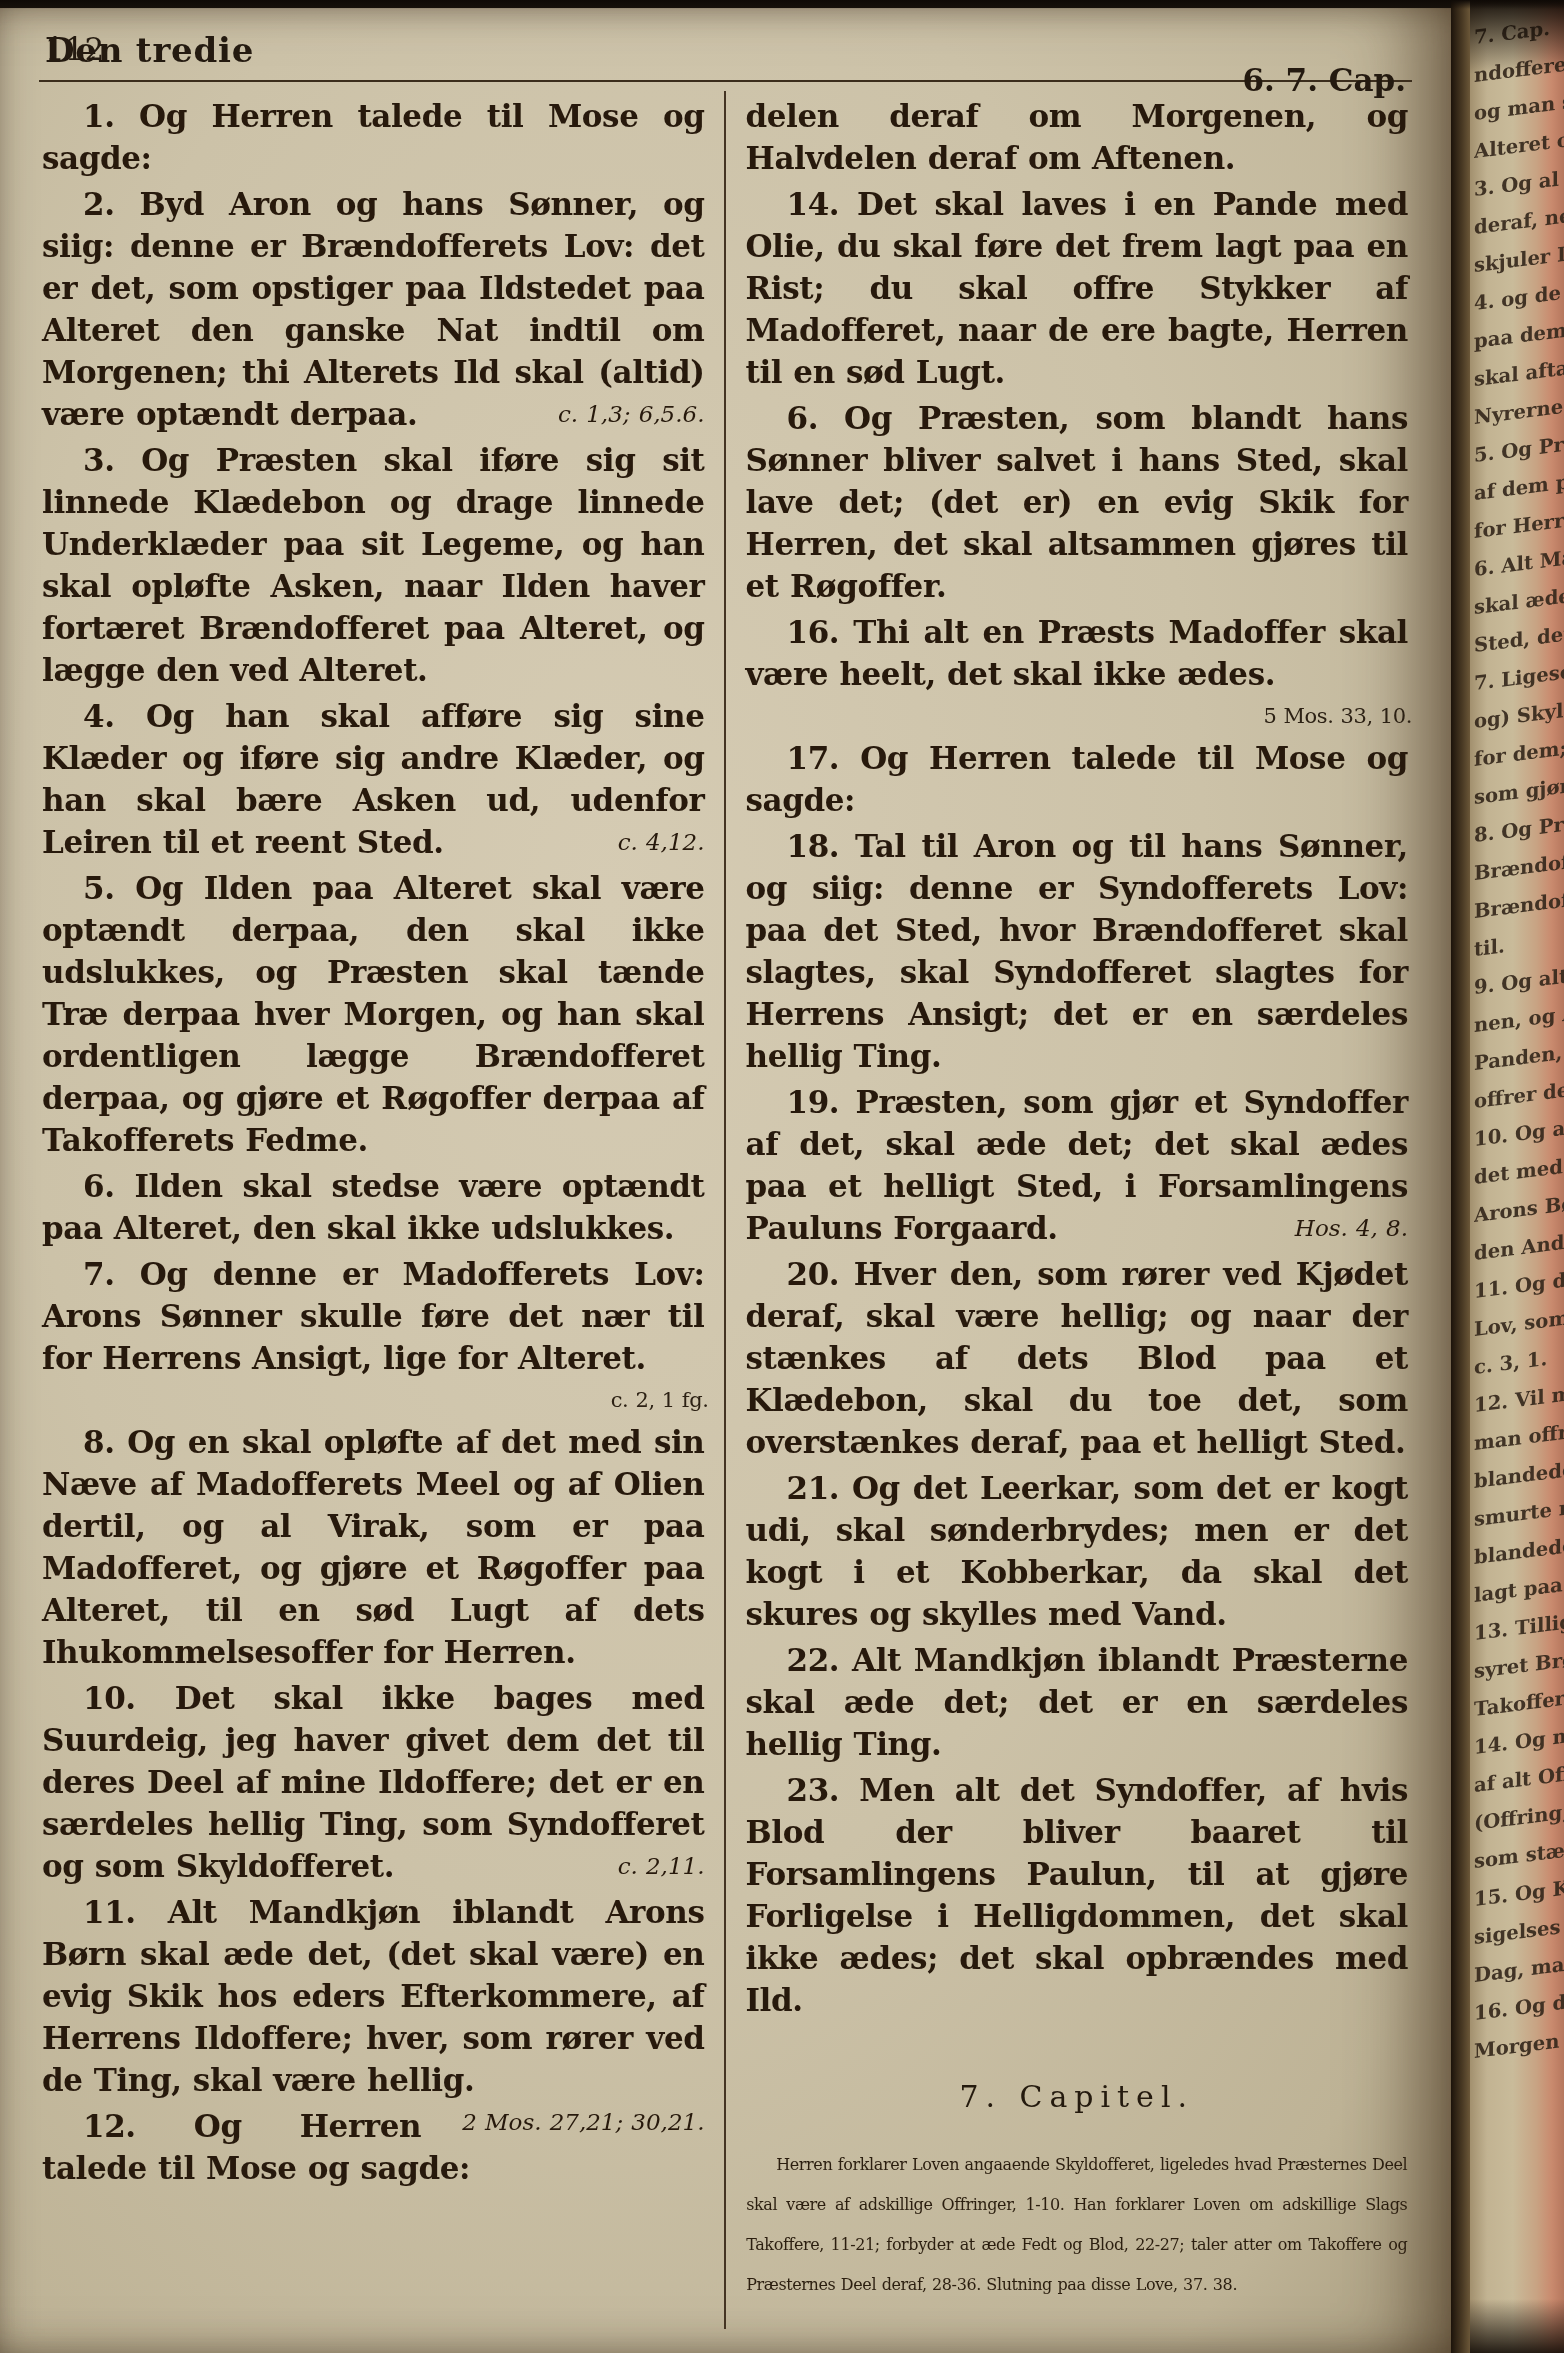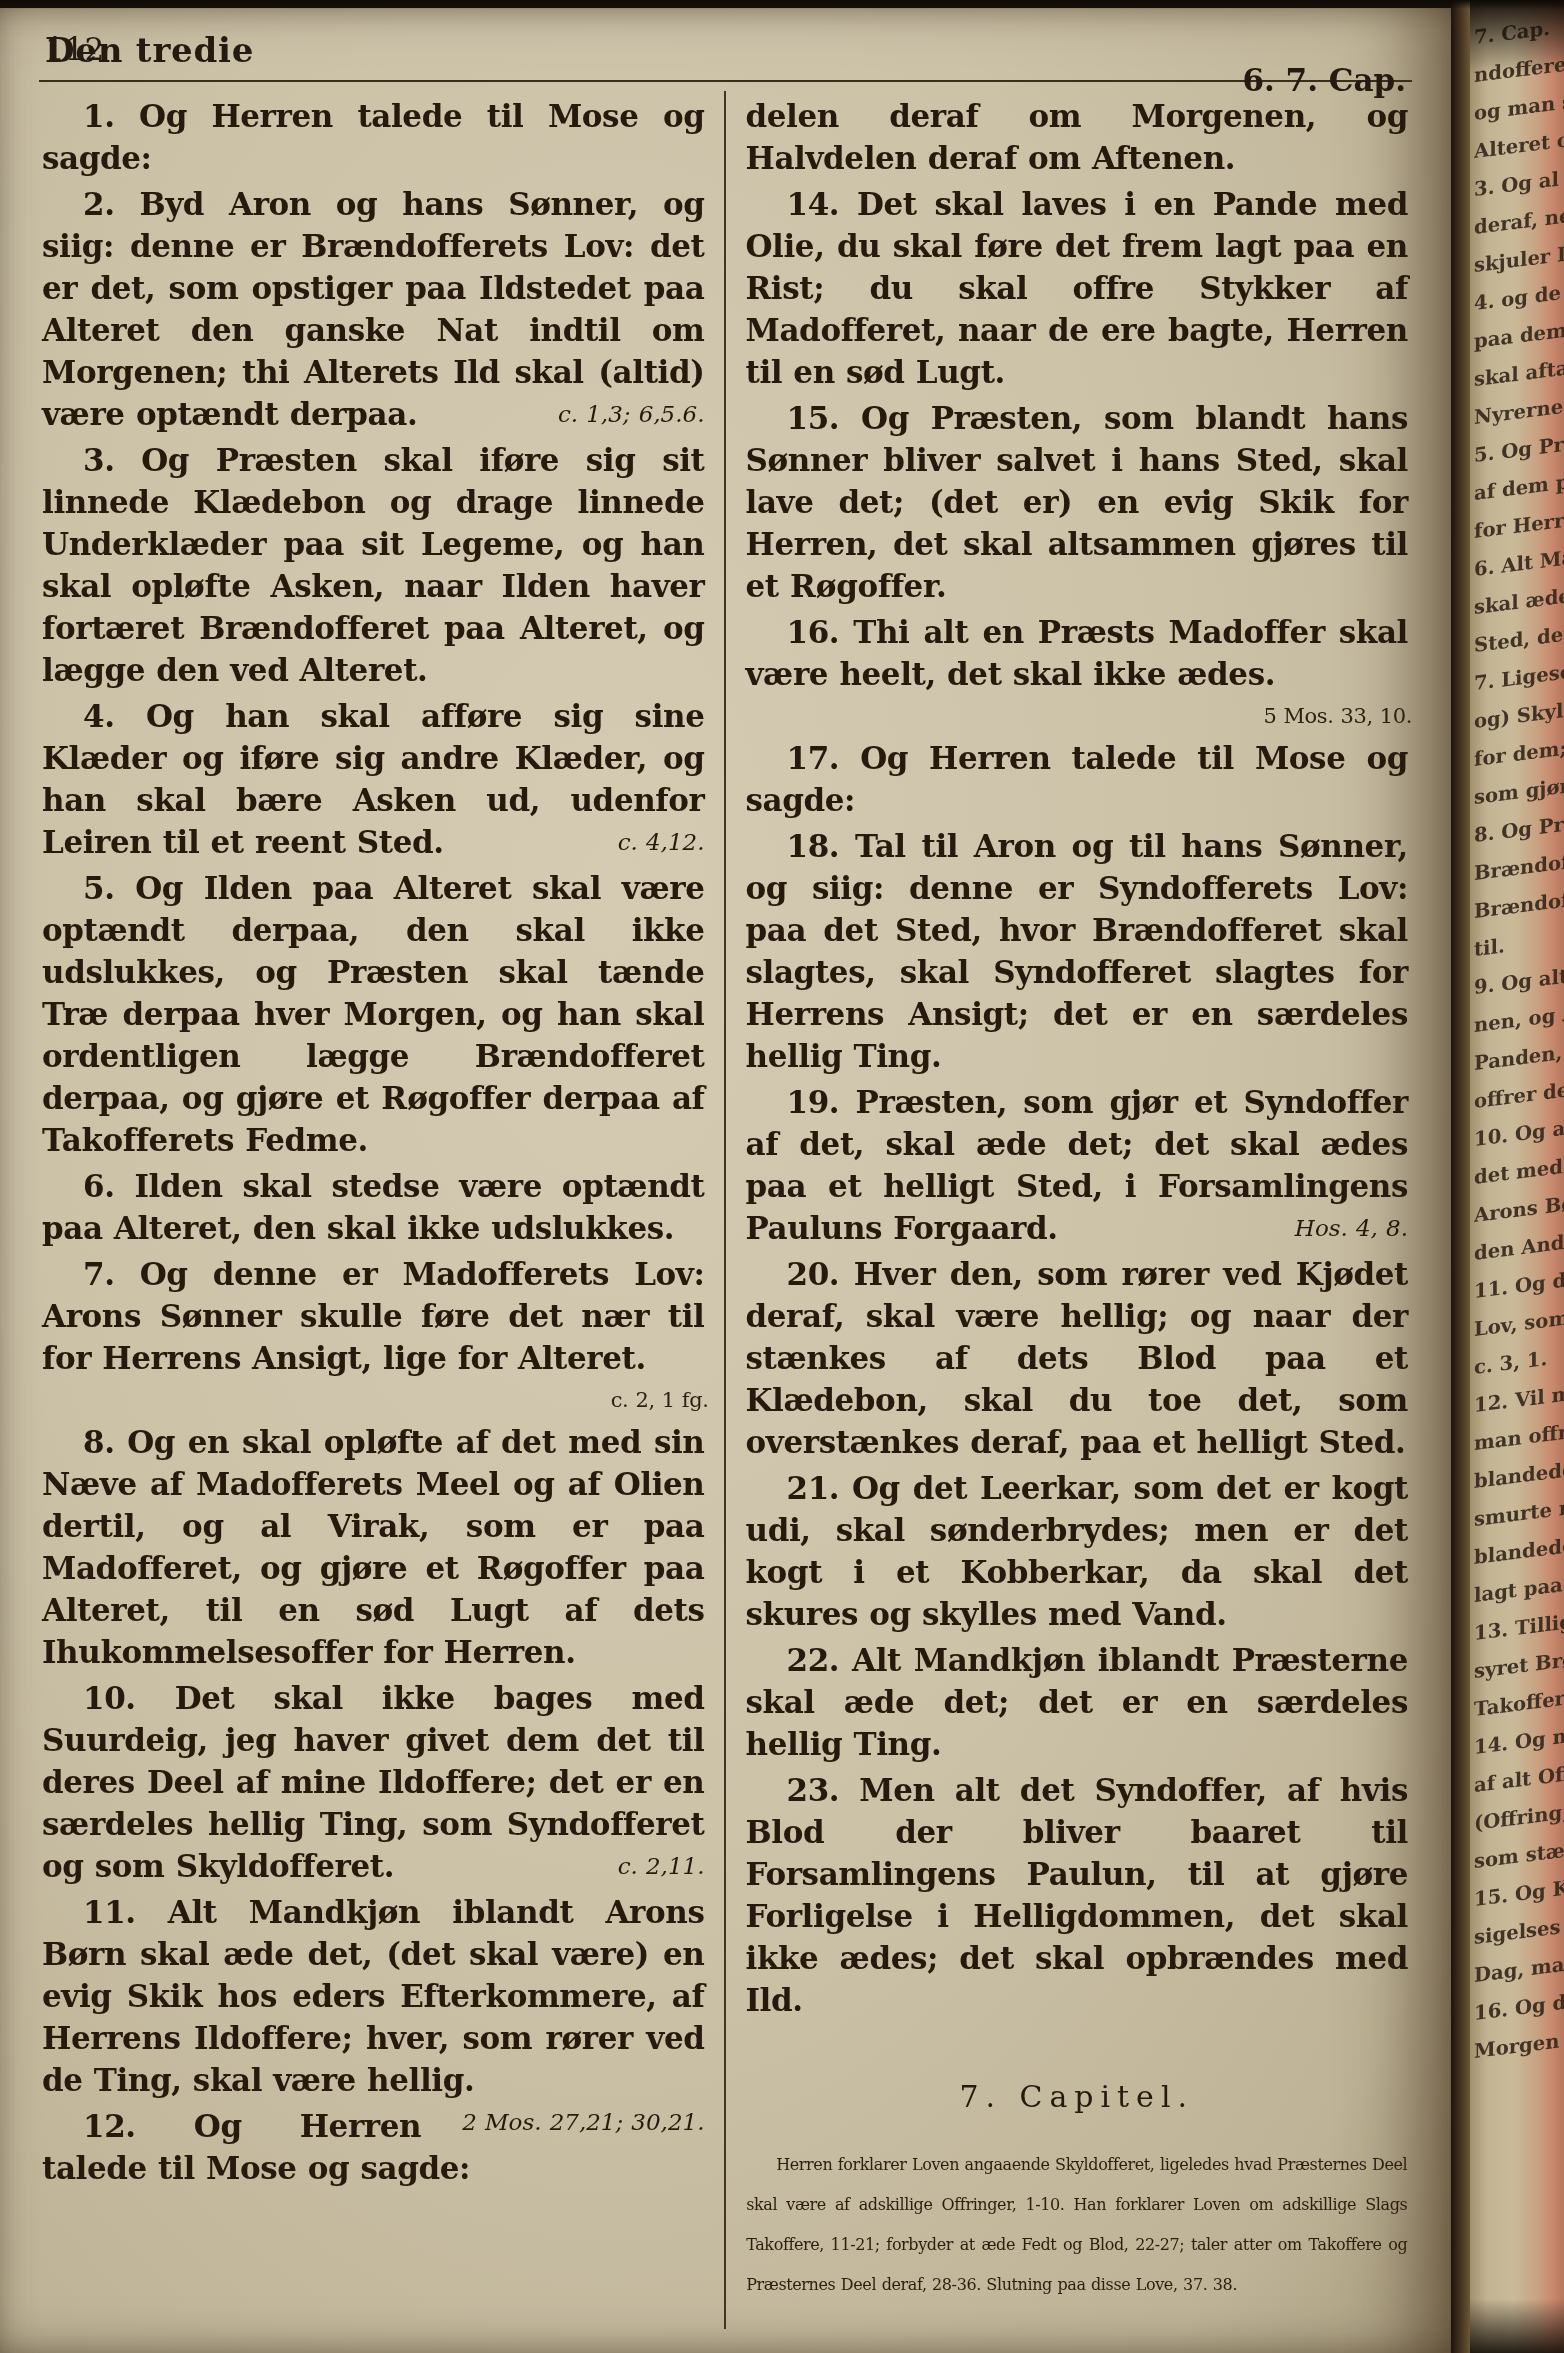--- a/index.html
+++ b/index.html
@@ -88,21 +88,21 @@
           <p class="refline">c. 2, 1 fg.</p>
           <p class="verse"><span>8. Og en skal opløfte af det med sin Næve af Madofferets Meel og af Olien dertil, og al Virak, som er paa Madofferet, og gjøre et Røgoffer paa Alteret, til en sød Lugt af dets Ihukommelsesoffer for Herren.</span></p>
           <p class="verse"><span>10. Det skal ikke bages med Suurdeig, jeg haver givet dem det til deres Deel af mine Ildoffere; det er en særdeles hellig Ting, som Syndofferet og som Skyldofferet.</span><span class="vref">c. 2,11.</span></p>
           <p class="verse"><span>11. Alt Mandkjøn iblandt Arons Børn skal æde det, (det skal være) en evig Skik hos eders Efterkommere, af Herrens Ildoffere; hver, som rører ved de Ting, skal være hellig.</span><span class="vref">2 Mos. 27,21; 30,21.</span></p>
           <p class="verse"><span>12. Og Herren talede til Mose og sagde:</span></p>
         </div>
       <div class="col-divider"></div>
       <div class="col" id="col-right">
           <p class="verse continuation"><span>delen deraf om Morgenen, og Halvdelen deraf om Aftenen.</span></p>
           <p class="verse"><span>14. Det skal laves i en Pande med Olie, du skal føre det frem lagt paa en Rist; du skal offre Stykker af Madofferet, naar de ere bagte, Herren til en sød Lugt.</span></p>
-          <p class="verse"><span>15. Og Præsten, som blandt hans Sønner bliver salvet i hans Sted, skal lave det; (det er) en evig Skik for Herren, det skal altsammen gjøres til et Røgoffer.</span></p>
+          <p class="verse"><span>6. Og Præsten, som blandt hans Sønner bliver salvet i hans Sted, skal lave det; (det er) en evig Skik for Herren, det skal altsammen gjøres til et Røgoffer.</span></p>
           <p class="verse"><span>16. Thi alt en Præsts Madoffer skal være heelt, det skal ikke ædes.</span></p>
           <p class="refline">5 Mos. 33, 10.</p>
           <p class="verse"><span>17. Og Herren talede til Mose og sagde:</span></p>
           <p class="verse"><span>18. Tal til Aron og til hans Sønner, og siig: denne er Syndofferets Lov: paa det Sted, hvor Brændofferet skal slagtes, skal Syndofferet slagtes for Herrens Ansigt; det er en særdeles hellig Ting.</span></p>
           <p class="verse"><span>19. Præsten, som gjør et Syndoffer af det, skal æde det; det skal ædes paa et helligt Sted, i Forsamlingens Pauluns Forgaard.</span><span class="vref">Hos. 4, 8.</span></p>
           <p class="verse"><span>20. Hver den, som rører ved Kjødet deraf, skal være hellig; og naar der stænkes af dets Blod paa et Klædebon, skal du toe det, som overstænkes deraf, paa et helligt Sted.</span></p>
           <p class="verse"><span>21. Og det Leerkar, som det er kogt udi, skal sønderbrydes; men er det kogt i et Kobberkar, da skal det skures og skylles med Vand.</span></p>
           <p class="verse"><span>22. Alt Mandkjøn iblandt Præsterne skal æde det; det er en særdeles hellig Ting.</span></p>
           <p class="verse"><span>23. Men alt det Syndoffer, af hvis Blod der bliver baaret til Forsamlingens Paulun, til at gjøre Forligelse i Helligdommen, det skal ikke ædes; det skal opbrændes med Ild.</span></p>
           <h2 class="chapter-heading">7. Capitel.</h2>

